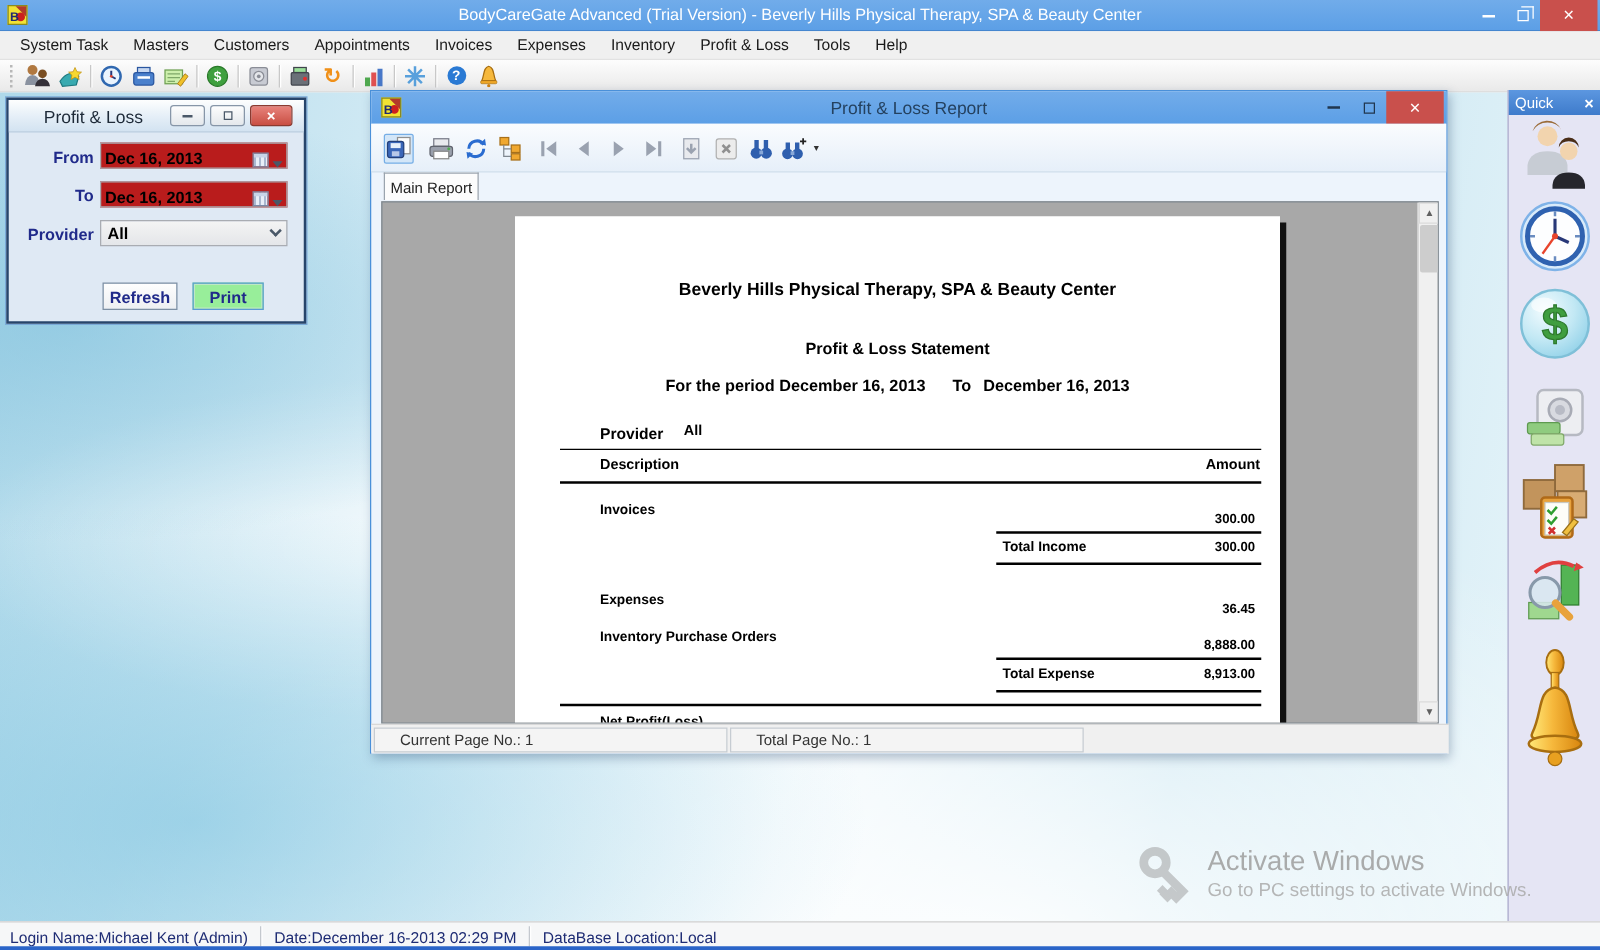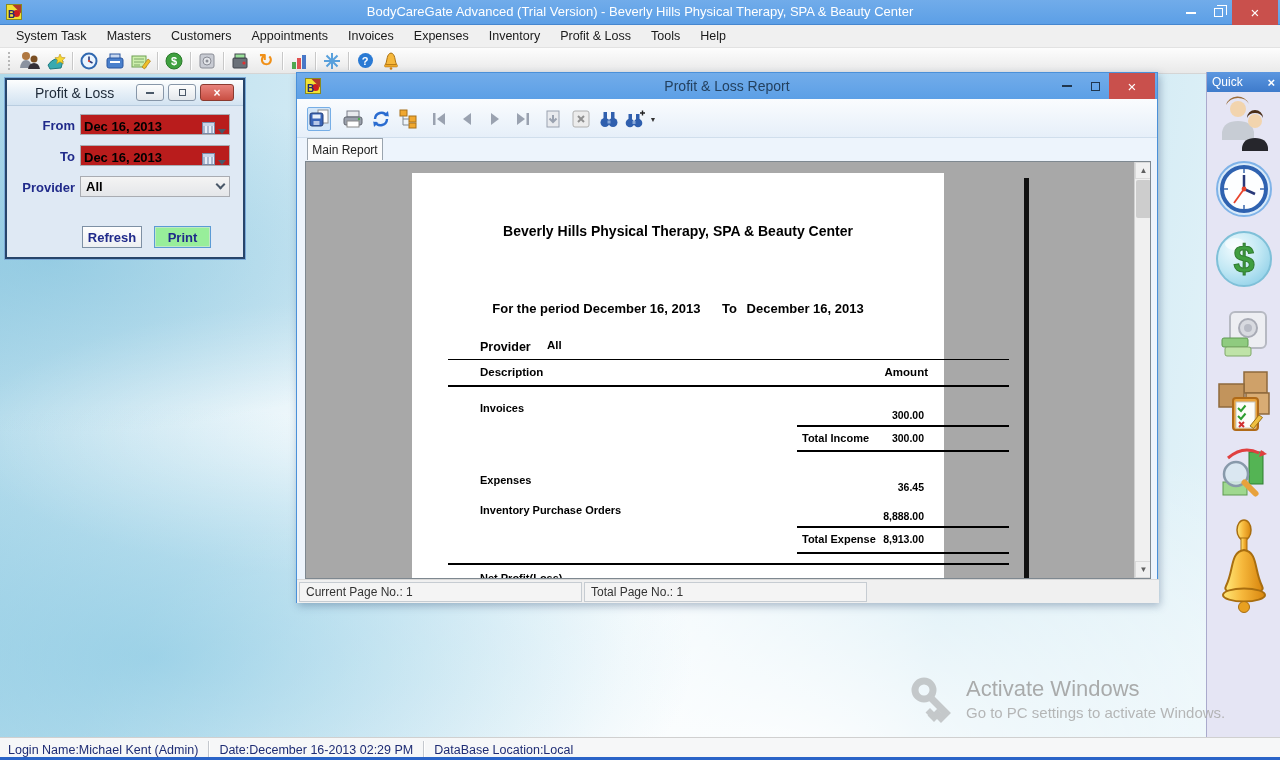--- a/index.html
+++ b/index.html
@@ -65,27 +65,27 @@
 
   
   .rpt-window{left:296px;top:-2px;width:862px;height:531px;background:#EDF4FC;border:1px solid #4A90D9;box-shadow:2px 3px 8px rgba(40,70,110,.35)}
   .rpt-titlebar{left:0;top:0;width:100%;height:26px;background:linear-gradient(#72ACEA,#5C9FE6)}
   .rpt-title{left:0;top:5px;width:100%;text-align:center;font-size:14px;color:#24415F}
   .rpt-toolbar{left:0;top:26px;width:100%;height:39px;background:linear-gradient(#FAFCFE,#E6EFF9);border-bottom:1px solid #D0DEEC}
   .rtb-btn{position:absolute;top:8px;width:24px;height:24px;display:flex;align-items:center;justify-content:center;border:1px solid transparent}
   .rtb-btn.selected{border:1px solid #76AEE6;background:#D3E6F8;border-radius:2px}
   .rpt-tab{left:10px;top:65px;width:76px;height:22px;background:#FCFCFC;border:1px solid #9AA4AE;border-bottom:none;font-size:12px;color:#222;display:flex;align-items:center;justify-content:center}
   .rpt-preview{left:8px;top:88px;width:846px;height:418px;background:#A8A8A8;border:1px solid #7E8890;overflow:hidden}
-  .paper{left:106px;top:11px;width:532px;height:500px;background:#FFFFFF}
+  .paper{left:106px;top:11px;width:612px;height:500px;background:#FFFFFF}
   .paper-shadow{left:718px;top:16px;width:5px;height:495px;background:#111}
   .vscroll{left:828px;top:0;width:17px;height:416px;background:#F0F0F0;border-left:1px solid #D0D0D0}
   .vs-arrow{left:0;width:17px;height:17px;background:#F0F0F0;border:1px solid #DADADA;color:#606060;font-size:8px;display:flex;align-items:center;justify-content:center}
   .vs-thumb{left:1px;top:18px;width:15px;height:38px;background:#CDCDCD;border-radius:2px}
   .rpt-status{left:0;top:506px;width:862px;height:24px;background:#F0F0F0;border-top:1px solid #D8D8D8;font-size:12px;color:#333}
-  .rs-cell{position:absolute;top:2px;height:20px;border:1px solid #C6CCD2;background:#F4F4F4;display:flex;align-items:center;padding-left:6px}
+  .rs-cell{position:absolute;top:2px;height:20px;border:1px solid #C6CCD2;background:#F4F4F4;display:flex;align-items:center;padding-left:20px}
 
   
   .rl{position:absolute;font-weight:bold;color:#000}
   .hline{position:absolute;background:#000}
 
   
   .quick{left:1206px;top:-2px;width:74px;height:665px;background:#E5E5F4;border-left:1px solid #AAAACC}
   .quick-hdr{left:0;top:0;width:100%;height:20px;background:linear-gradient(#5C97E0,#3E7BCB);display:flex;align-items:center;justify-content:space-between;padding:0 5px}
   .quick-title{color:#FFF;font-size:12px;font-weight:normal}
   .quick-x{color:#FFF;font-size:13px;font-weight:bold;line-height:1}
@@ -370,20 +370,21 @@
           </span>
         <span class="rtb-btn" style="left:350px;width:12px;font-size:7px;color:#333">▼</span>
       </div>
 
       <div class="abs rpt-tab">Main Report</div>
 
       <div class="abs rpt-preview">
         <div class="abs paper-shadow"></div>
         <div class="abs paper">
           <div class="rl" style="left:0;top:50px;width:100%;text-align:center;font-size:14px">Beverly Hills Physical Therapy, SPA &amp; Beauty Center</div>
+          <div class="rl" style="left:0;top:98px;width:100%;text-align:center;font-size:13px">Profit &amp; Loss Statement</div>
           <div class="rl" style="left:0;top:128px;width:100%;text-align:center;font-size:13px">
             <span>For the period</span>
             <span>December 16, 2013</span>
             <span style="margin-left:18px">To</span>
             <span style="margin-left:6px">December 16, 2013</span>
           </div>
           <div class="rl" style="left:68px;top:167px;font-size:12.5px">Provider</div>
           <div class="rl" style="left:135px;top:166px;font-size:11.5px">All</div>
           <div class="hline" style="left:36px;top:186px;width:561px;height:1px"></div>
           <div class="rl" style="left:68px;top:193px;font-size:11.5px">Description</div>

